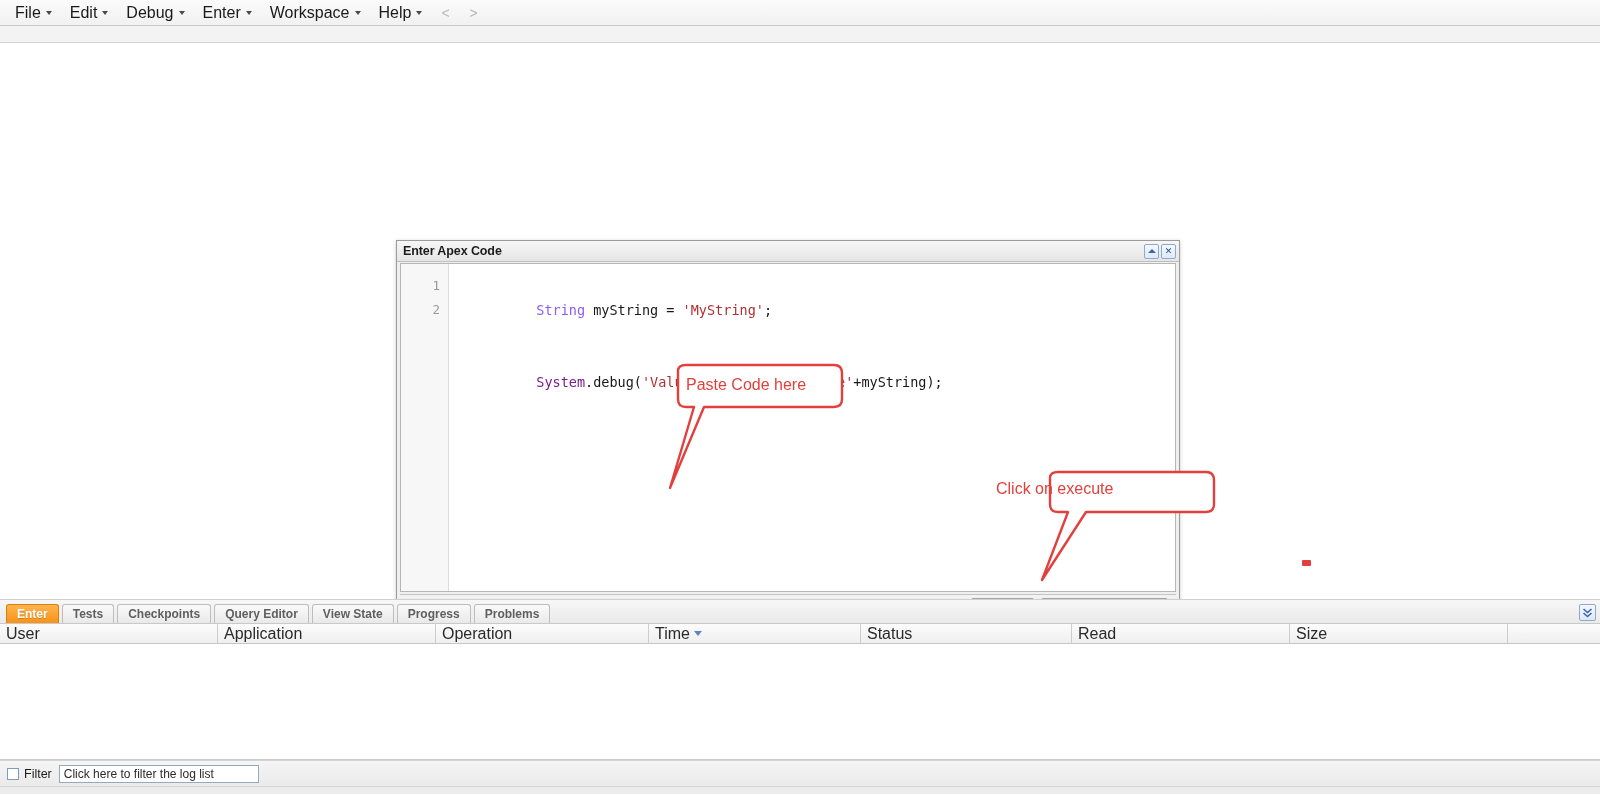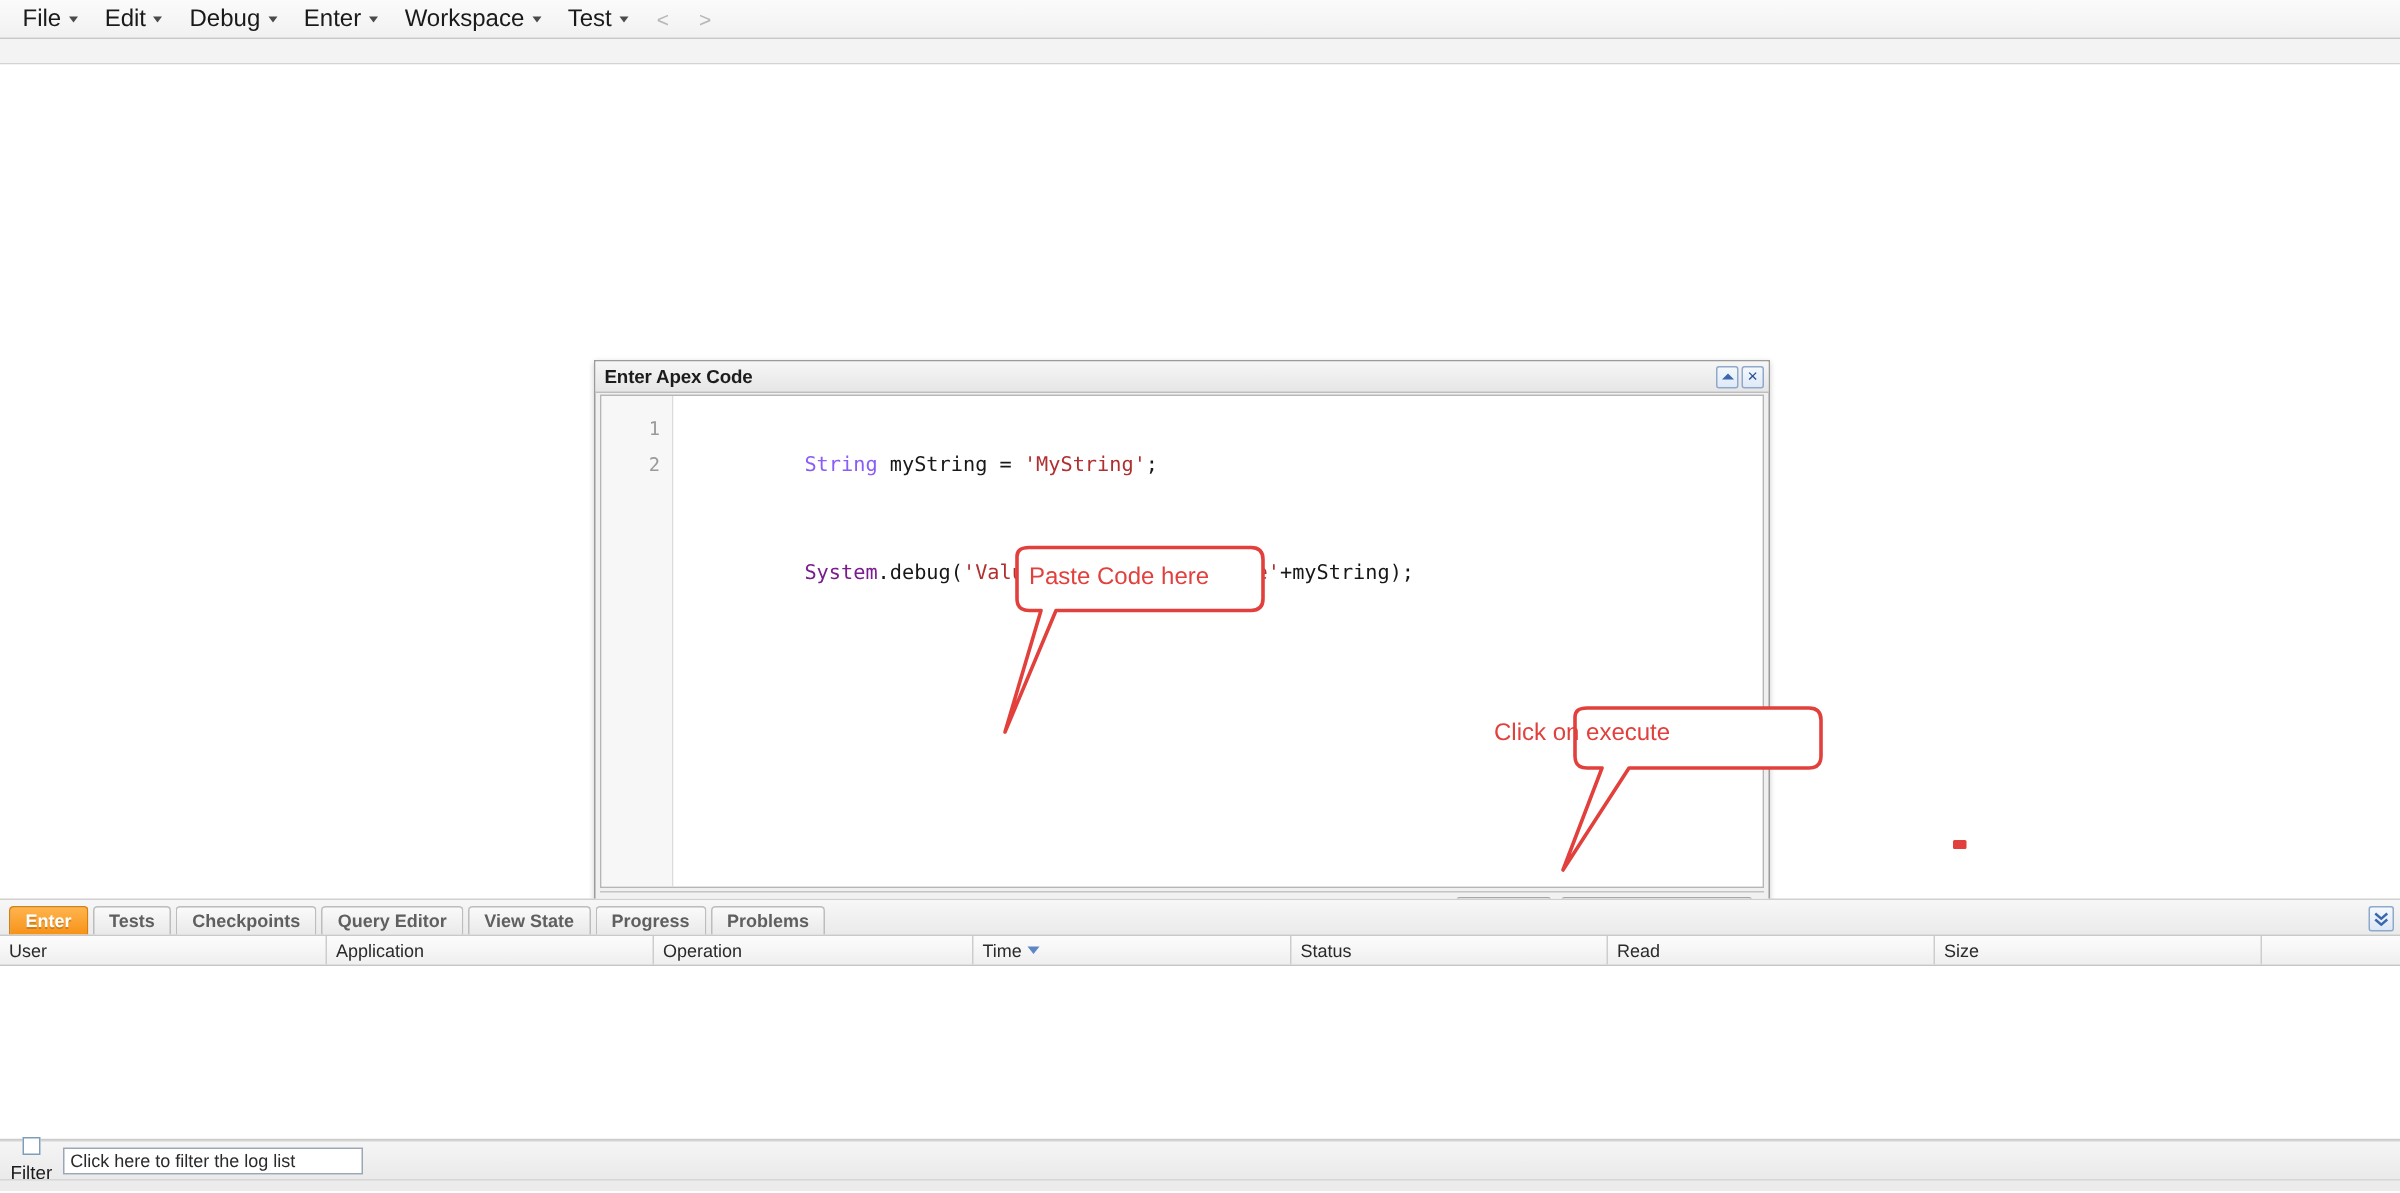--- a/index.html
+++ b/index.html
@@ -165,21 +165,20 @@
     padding-right: 8px;
     gap: 7px;
   }
   .chkwrap {
     display: flex;
     align-items: center;
     gap: 5px;
     font-size: 12.5px;
     color: #1a1a1a;
     cursor: pointer;
-    flex-direction: column;
   }
   .chkbox {
     width: 12px; height: 12px;
     border: 1px solid #7f9db9;
     background: #ffffff;
     display: inline-flex;
     align-items: center;
     justify-content: center;
     font-size: 10px;
     color: #20548f;
@@ -288,21 +287,21 @@
     background: linear-gradient(to bottom, #fcfcfc 0%, #efefef 100%);
     border-bottom: 1px solid #c6c6c6;
     flex-shrink: 0;
   }
   .gcol {
     border-right: 1px solid #cdcdcd;
     padding: 0 6px;
     display: flex;
     align-items: center;
     gap: 4px;
-    font-size: 12px;
+    font-size: 16px;
     color: #2a2a2a;
     cursor: pointer;
     overflow: hidden;
     white-space: nowrap;
   }
   .sort-caret {
     width: 0; height: 0;
     border-left: 4px solid transparent;
     border-right: 4px solid transparent;
     border-top: 5px solid #5c87c4;
@@ -355,21 +354,21 @@
   </div>
   <div class="menu-item">
     <span>Enter</span>
     <span class="caret"></span>
   </div>
   <div class="menu-item">
     <span>Workspace</span>
     <span class="caret"></span>
   </div>
   <div class="menu-item">
-    <span>Test</span>
+    <span>Help</span>
     <span class="caret"></span>
   </div>
   <div class="navarrow">&lt;</div>
   <div class="navarrow">&gt;</div>
 </div>
 
 <div id="subbar"></div>
 
 <div id="workspace">
 

